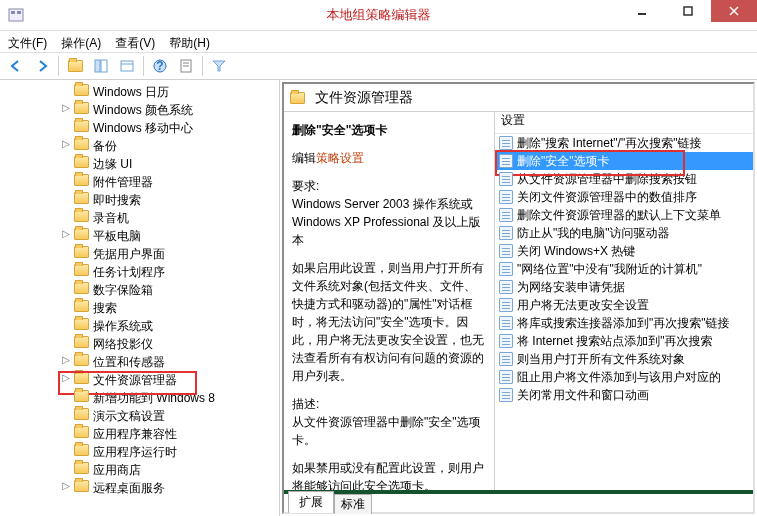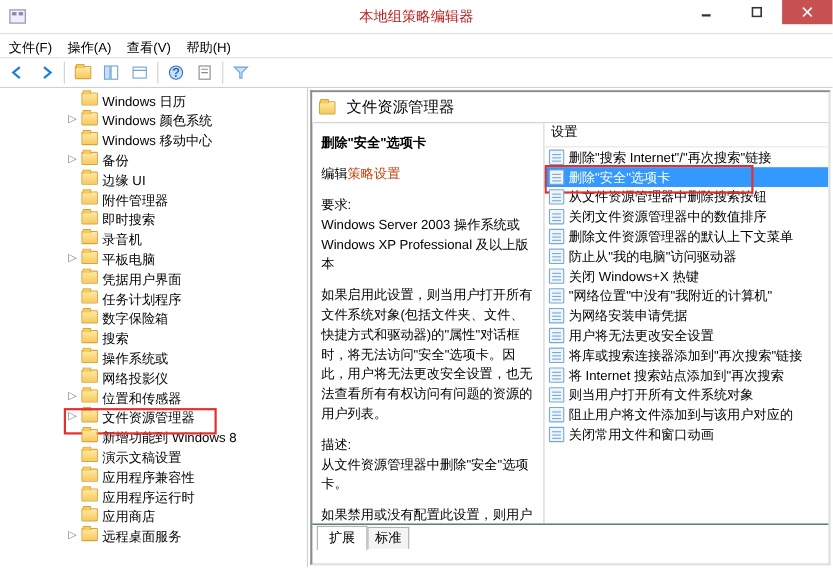--- a/index.html
+++ b/index.html
@@ -40,21 +40,21 @@
 .rlist{flex:1;overflow-y:scroll;overflow-x:scroll}
 .rlist::-webkit-scrollbar{width:17px;height:17px}
 .rlist::-webkit-scrollbar-thumb{background:#cdcdcd;border:1px solid #aaa}
 .rlist::-webkit-scrollbar-track{background:#f0f0f0}
 .ritem{height:18px;display:flex;align-items:center;padding-left:4px;gap:4px;white-space:nowrap;cursor:default}
 .ritem.sel{background:#3399ff;color:#fff}
 .ritem.hl{position:relative}
 .ritem.hl::after{content:"";position:absolute;left:0;top:-2px;width:186px;height:22px;border:2px solid #e03030;pointer-events:none}
 .policy-icon{width:14px;height:14px;background:#eef5fc;border:1px solid #7aa7d4;border-radius:1px;flex-shrink:0;position:relative}
 .policy-icon::after{content:"";position:absolute;left:2px;top:3px;right:2px;height:1px;background:#7aa7d4;box-shadow:0 3px 0 #7aa7d4,0 6px 0 #7aa7d4}
-.tabs{height:36px;border-top:1px solid #14532d;display:flex;align-items:flex-start;padding-left:4px;gap:0}
+.tabs{height:22px;border-top:4px solid #14532d;display:flex;align-items:flex-end;padding-left:4px;gap:0}
 .tab{padding:2px 10px;border:1px solid #b0b0b0;border-bottom:none;background:#fff;font-size:12px;cursor:default;position:relative;top:1px}
 .tab.inactive{background:#f4f4f4;top:2px;padding:1px 6px}
 </style>
 </head>
 <body>
 
 <div class="titlebar">
   <div class="sys-icon">
     <svg width="16" height="16" viewBox="0 0 16 16">
         <rect x="1" y="2" width="14" height="12" fill="#eef" stroke="#88a"></rect>

